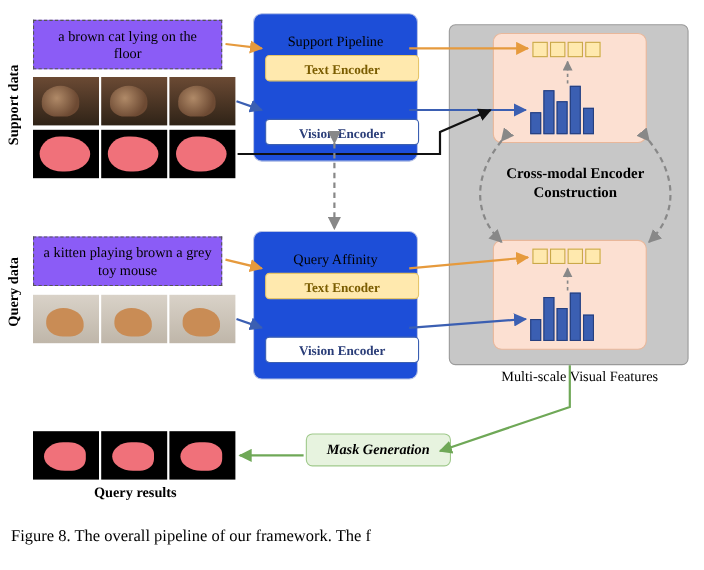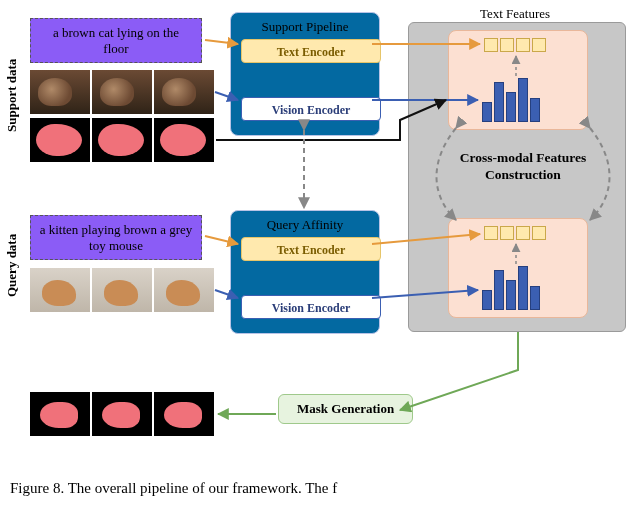--- a/index.html
+++ b/index.html
@@ -54,24 +54,24 @@
   .fr-brown::after{content:"";position:absolute;left:8px;top:8px;width:34px;height:28px;border-radius:50% 50% 40% 40%;background:radial-gradient(circle at 40% 40%, #b08a68 0%, #6d4a33 70%);}
   .fr-mask { background:#000; position:relative;}
   .fr-mask::after{content:"";position:absolute;left:6px;top:6px;width:46px;height:32px;background:#f0717a;border-radius:40% 55% 50% 45% / 50% 50% 50% 50%;}
   .fr-kitten { background: linear-gradient(180deg,#d9d2c8 0%, #bfb6a9 100%); position:relative;}
   .fr-kitten::after{content:"";position:absolute;left:12px;top:12px;width:34px;height:26px;background:#c98c55;border-radius:50% 60% 40% 50%;}
   .fr-result { background:#000; position:relative;}
   .fr-result::after{content:"";position:absolute;left:10px;top:10px;width:38px;height:26px;background:#f0717a;border-radius:55% 50% 40% 60%/60% 50% 50% 60%;}
   
   .pipeline {
     position: absolute;
-    background:#0369a1;
+    background:#1d4ed8;
     border:1px solid #b8c3e6;
     border-radius:8px;
-    padding: 6px 10px 10px 10px;
+    padding: 17px 10px 10px 10px;
   }
   .pipeline-title{
     text-align:center;
     font-size:13px;
     margin-bottom:4px;
   }
   .encoder{
     width: 140px;
     height: 24px;
     border-radius:4px;
@@ -135,20 +135,21 @@
   .maskgen{
     position:absolute;
     background:#e7f3df;
     border:1px solid #9fc98b;
     border-radius:6px;
     text-align:center;
     font-weight:bold;
     font-size:13px;
     padding:6px 18px;
     line-height:1.2;
+    font-style:italic;
   }
   .querylabel{
     position:absolute;
     font-weight:bold;
     font-size:13px;
     text-align:center;
   }
   .figcap{
     position:absolute;
     font-size:15px;
@@ -200,62 +201,63 @@
   </div>
 
   <div class="pipeline" style="left:230px; top:210px; width:150px;">
     <div class="pipeline-title">Query Affinity</div>
     <div class="encoder enc-text">Text Encoder</div>
     <div style="height:26px;"></div>
     <div class="encoder enc-vis">Vision Encoder</div>
   </div>
 
   <div class="rightpanel" style="left:408px; top:22px; width:218px; height:310px;"></div>
-  <div class="caption-under" style="left:455px; top:6px; width:120px;">Text Features</div>
 
   <div class="featbox" style="left:448px; top:30px; width:140px; height:100px;"></div>
   <div class="tokenrow" style="left:484px; top:38px;">
     <div class="token"></div>
     <div class="token"></div>
     <div class="token"></div>
     <div class="token"></div>
   </div>
   <div class="bars" style="left:482px; top:78px;">
     <div style="height:20px;"></div>
       <div style="height:40px;"></div>
       <div style="height:30px;"></div>
       <div style="height:44px;"></div>
       <div style="height:24px;"></div>
   </div>
 
-  <div class="crosslabel" style="left:458px; top:150px; width:130px;">Cross-modal Features Construction</div>
+  <div class="crosslabel" style="left:458px; top:150px; width:130px;">Cross-modal Encoder Construction</div>
 
   <div class="featbox" style="left:448px; top:218px; width:140px; height:100px;"></div>
   <div class="tokenrow" style="left:484px; top:226px;">
     <div class="token"></div>
     <div class="token"></div>
     <div class="token"></div>
     <div class="token"></div>
   </div>
   <div class="bars" style="left:482px; top:266px;">
     <div style="height:20px;"></div>
       <div style="height:40px;"></div>
       <div style="height:30px;"></div>
       <div style="height:44px;"></div>
       <div style="height:24px;"></div>
   </div>
 
+  <div class="caption-under" style="left:432px; top:334px; width:190px;">Multi-scale Visual Features</div>
 
   <div class="maskgen" style="left:278px; top:394px;">Mask Generation</div>
 
   <div class="strip" style="left:30px; top:392px;">
     <div class="frame fr-result"></div>
     <div class="frame fr-result"></div>
     <div class="frame fr-result"></div>
   </div>
+  <div class="querylabel" style="left:58px; top:440px; width:130px;">Query results</div>
 
   <svg class="overlay">
     <defs>
       <marker id="ah-orange" viewBox="0 0 10 10" refX="9" refY="5" markerWidth="6" markerHeight="6" orient="auto">
           <path d="M0 0 L10 5 L0 10 z" fill="#e69a3d"></path>
         </marker>
       <marker id="ah-blue" viewBox="0 0 10 10" refX="9" refY="5" markerWidth="6" markerHeight="6" orient="auto">
           <path d="M0 0 L10 5 L0 10 z" fill="#3b5fb2"></path>
         </marker>
       <marker id="ah-black" viewBox="0 0 10 10" refX="9" refY="5" markerWidth="6" markerHeight="6" orient="auto">

